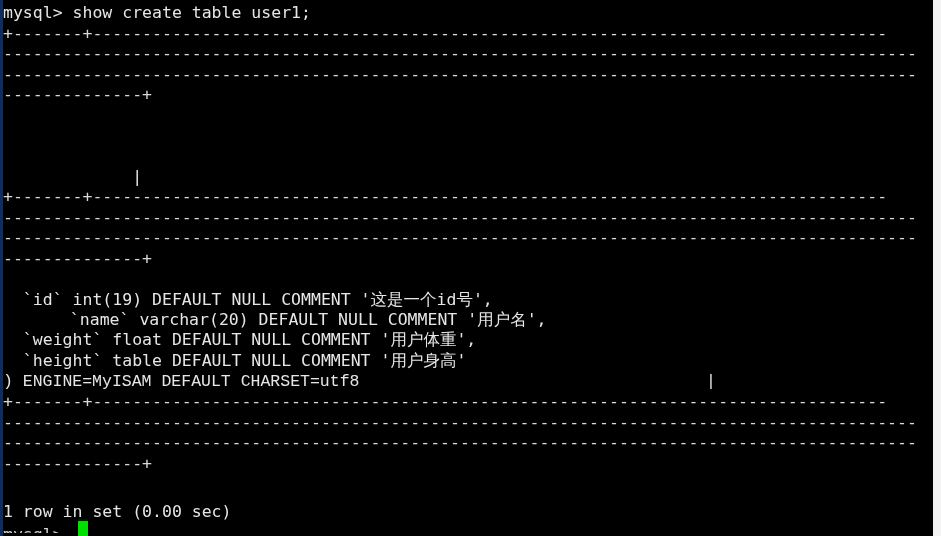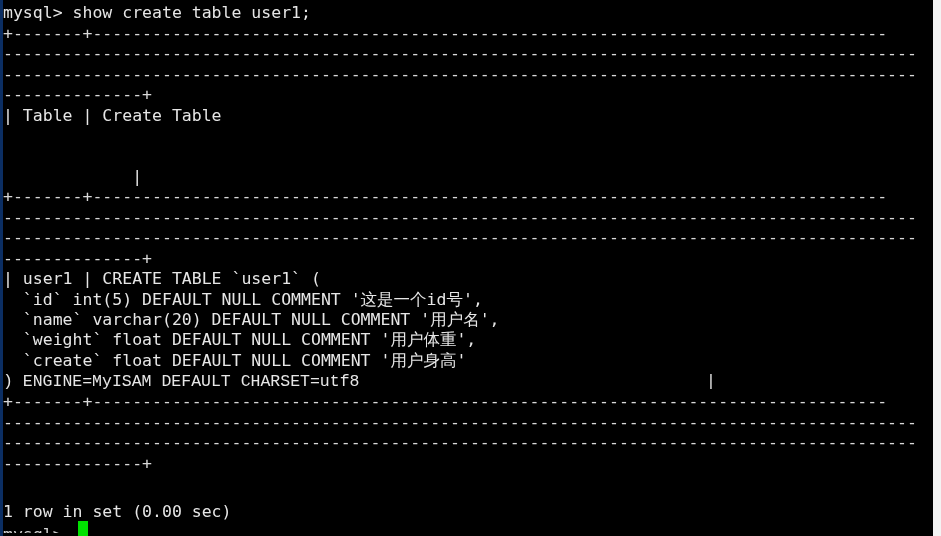--- a/index.html
+++ b/index.html
@@ -88,34 +88,32 @@
 
   <div id="screen">
 
     <div class="row" style="top:3px;">mysql&gt; show create table user1;</div>
 
     <div class="row rule" style="top:23.5px;">+-------+--------------------------------------------------------------------------------</div>
     <div class="row rule" style="top:44px;">--------------------------------------------------------------------------------------------</div>
     <div class="row rule" style="top:64.5px;">--------------------------------------------------------------------------------------------</div>
     <div class="row rule" style="top:85px;">--------------+</div>
 
-    <div class="row" style="top:105.5px;">| Table | Create Table</div>
     <div class="row" style="top:126px;"></div>
     <div class="row" style="top:166.5px;">             |</div>
 
     <div class="row rule" style="top:187px;">+-------+--------------------------------------------------------------------------------</div>
     <div class="row rule" style="top:207.5px;">--------------------------------------------------------------------------------------------</div>
     <div class="row rule" style="top:228px;">--------------------------------------------------------------------------------------------</div>
     <div class="row rule" style="top:248.5px;">--------------+</div>
 
-    <div class="row" style="top:269px;">| user1 | CREATE TABLE `user1` (</div>
-    <div class="row" style="top:289.5px;">  `id` int(5) DEFAULT NULL COMMENT '这是一个id号',</div>
-    <div class="row" style="top:310px;">  `name` varchar(20) DEFAULT NULL COMMENT '用户名',</div>
+    <div class="row" style="top:289.5px;">  `id` int(19) DEFAULT NULL COMMENT '这是一个id号',</div>
+    <div class="row" style="top:310px;padding-left:47px;">  `name` varchar(20) DEFAULT NULL COMMENT '用户名',</div>
     <div class="row" style="top:330px;">  `weight` float DEFAULT NULL COMMENT '用户体重',</div>
-    <div class="row" style="top:351px;">  `create` float DEFAULT NULL COMMENT '用户身高'</div>
+    <div class="row" style="top:351px;">  `height` table DEFAULT NULL COMMENT '用户身高'</div>
     <div class="row" style="top:371.5px;font-family:Liberation Mono, monospace;">) ENGINE=MyISAM DEFAULT CHARSET=utf8                                   |</div>
 
     <div class="row rule" style="top:392px;">+-------+--------------------------------------------------------------------------------</div>
     <div class="row rule" style="top:412.5px;">--------------------------------------------------------------------------------------------</div>
     <div class="row rule" style="top:433px;">--------------------------------------------------------------------------------------------</div>
     <div class="row rule" style="top:453.5px;">--------------+</div>
 
     <div class="row" style="top:502px;">1 row in set (0.00 sec)</div>
 
     <div class="clip-row" style="top:525px;">mysql&gt;</div>

